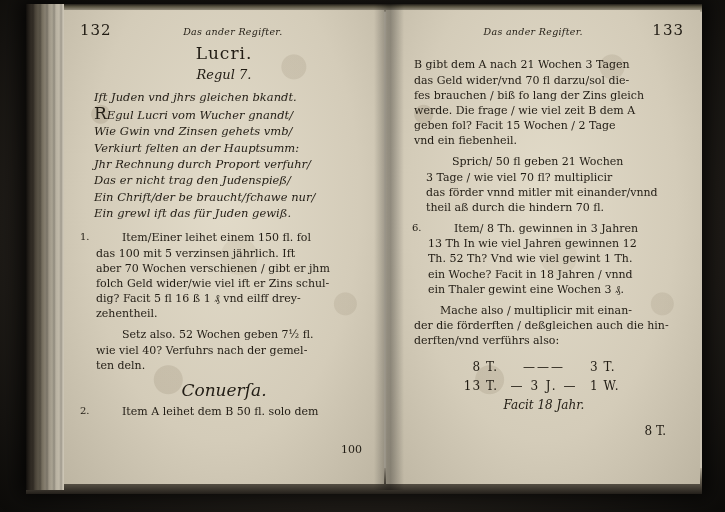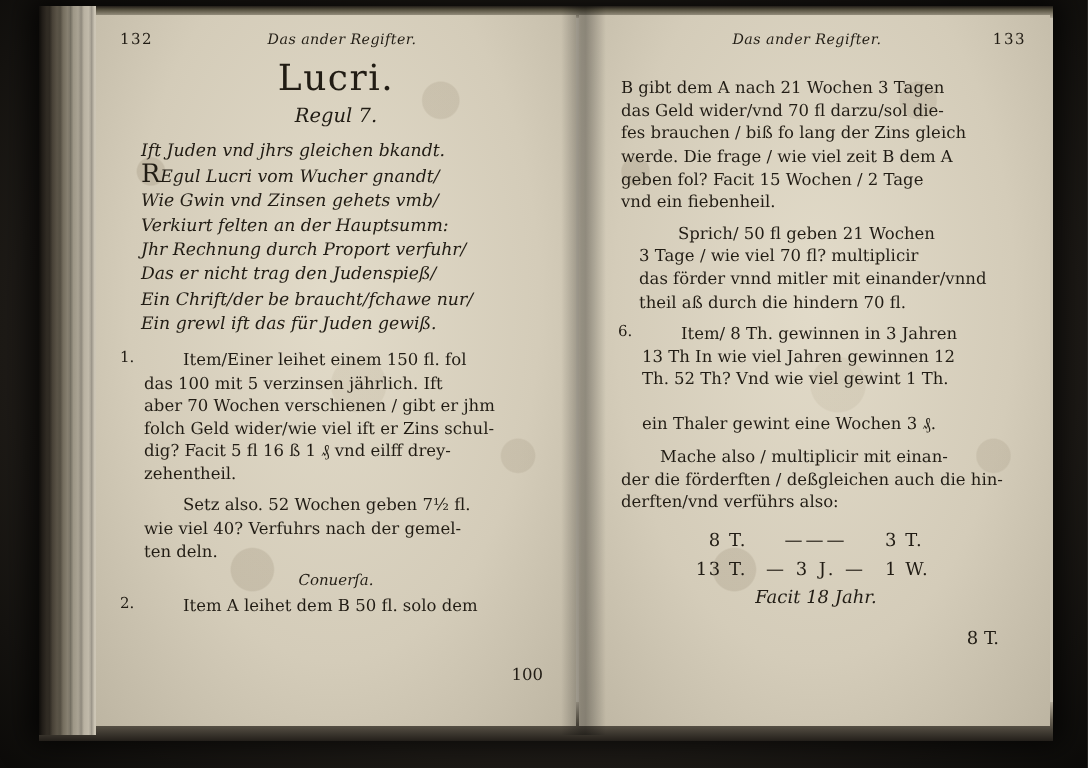--- a/index.html
+++ b/index.html
@@ -119,25 +119,25 @@
 
   .running-head {
     display: flex;
     justify-content: space-between;
     align-items: baseline;
     font-size: 9.5px;
     font-style: italic;
     letter-spacing: 0.3px;
     margin-bottom: 2px;
   }
-  .folio { font-size: 10px; font-style: normal; letter-spacing: 1px; }
+  .folio { font-size: 15px; font-style: normal; letter-spacing: 1px; }
 
   .title-big {
     text-align: center;
-    font-size: 24px;
+    font-size: 17px;
     letter-spacing: 1px;
     margin: 2px 0 0 0;
     font-family: "DejaVu Serif", serif;
   }
   .title-sub {
     text-align: center;
     font-size: 13px;
     font-style: italic;
     margin: 1px 0 5px 0;
   }
@@ -165,21 +165,21 @@
     left: -14px;
     top: 0;
     font-size: 10px;
   }
   .para-body { display: block; margin-left: 2px; }
   .indent { text-indent: 26px; display: block; }
 
   .section-label {
     text-align: center;
     font-style: italic;
-    font-size: 10px;
+    font-size: 17px;
     margin: 6px 0 2px 0;
   }
 
   .calc {
     margin: 10px 0 0 0;
     font-size: 12px;
   }
   .calc-row {
     display: flex;
     justify-content: center;
@@ -317,21 +317,21 @@
             <span>theil aß durch die hindern 70 fl.</span>
           </span>
         </div>
 
         <div class="para" style="margin-left:22px">
           <span class="num">6.</span>
           <span class="para-body">
             <span class="indent">Item/ 8 Th. gewinnen in 3 Jahren</span>
             <span>13 Th In wie viel Jahren gewinnen 12</span><br>
             <span>Th. 52 Th? Vnd wie viel gewint 1 Th.</span><br>
-            <br>
+            <span>ein Woche? Facit in 18 Jahren / vnnd</span><br>
             <span>ein Thaler gewint eine Wochen 3 ₰.</span>
           </span>
         </div>
 
         <div class="para" style="margin-left:8px">
           <span class="para-body">
             <span class="indent">Mache also / multiplicir mit einan-</span>
             <span>der die förderften / deßgleichen auch die hin-</span><br>
             <span>derften/vnd verführs also:</span>
           </span>

